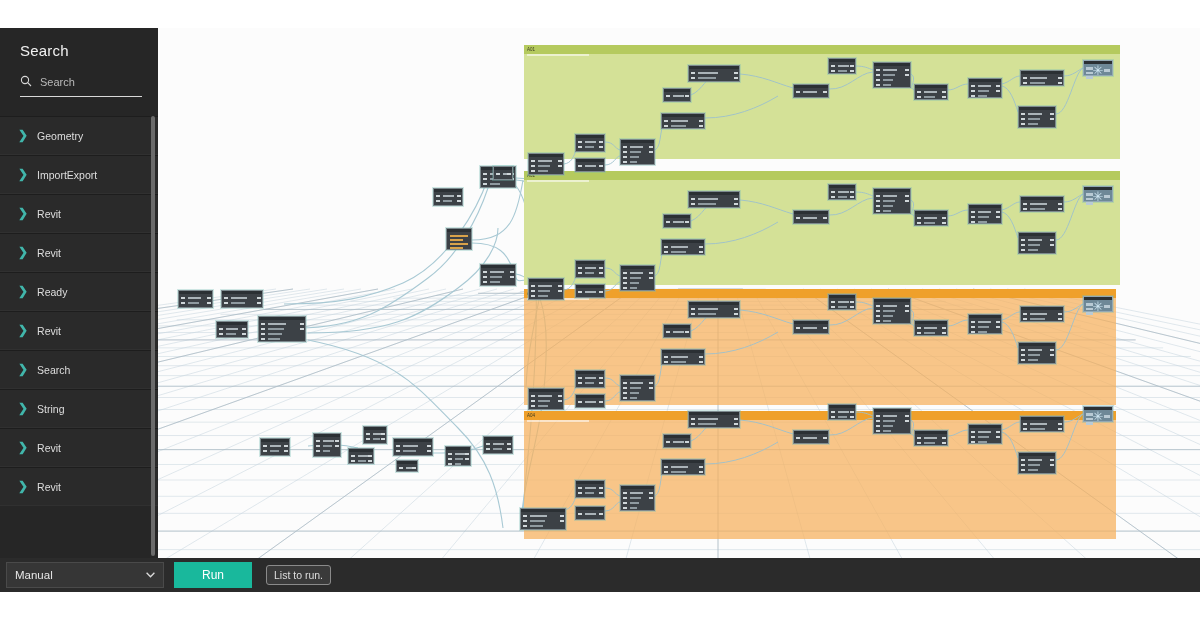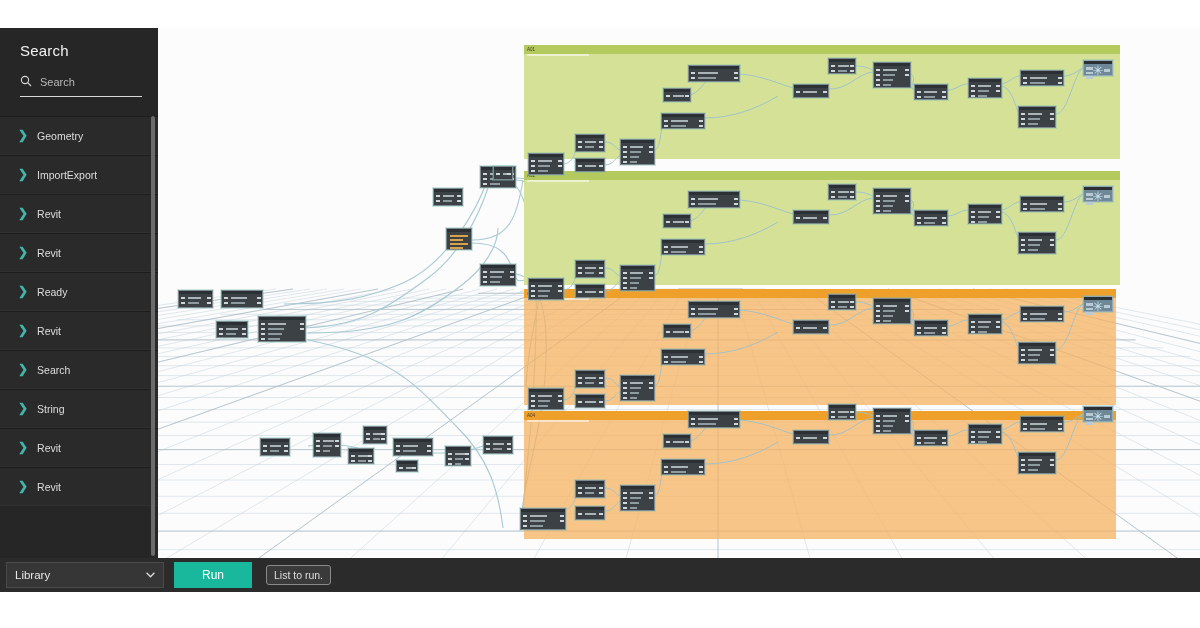--- a/index.html
+++ b/index.html
@@ -1257,21 +1257,21 @@
             <div class="nrow wide" data-name="node-label-line" style="top: 3px; width: 7.6px;"></div>
             <div class="port out" data-name="output-port" style="top: 3px;"></div>
           </div>
         </div>
       </div>
 
   </div>
 
   <div id="bottom" data-name="bottom-toolbar">
     <div id="runmode" data-name="run-mode-dropdown">
-      <span class="rm-label" data-name="run-mode-value">Library</span>
+      <span class="rm-label" data-name="run-mode-value">Manual</span>
       <span class="rm-chev" data-name="chevron-down-icon">
         <svg width="9" height="6" viewBox="0 0 9 6">
             <path d="M0.6 0.8 L4.5 4.8 L8.4 0.8" fill="none" stroke="#dcdcdc" stroke-width="1.3"></path>
           </svg>
       </span>
     </div>
     <button id="runbtn" data-name="run-button">Run</button>
     <div id="status" data-name="status-badge">List to run.</div>
   </div>
 

